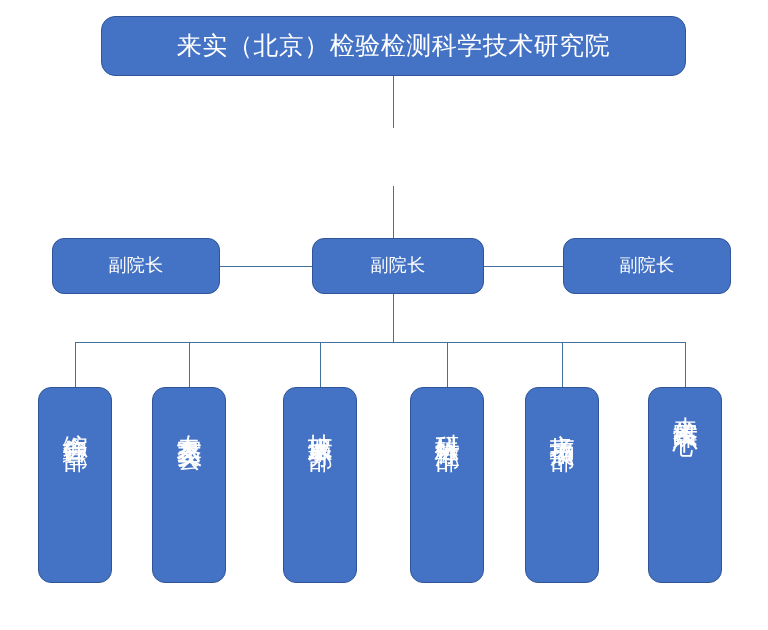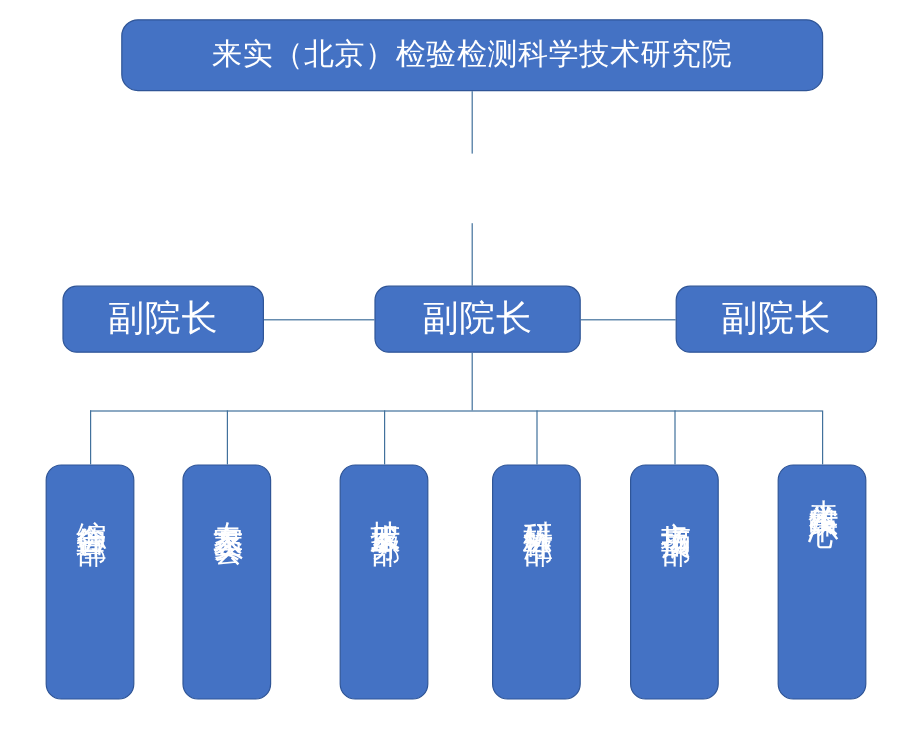--- a/index.html
+++ b/index.html
@@ -42,21 +42,21 @@
     left: 312px;
     top: 128px;
     width: 172px;
     height: 58px;
     font-size: 24px;
   }
   .node.vice {
     top: 238px;
     width: 168px;
     height: 56px;
-    font-size: 30px;
+    font-size: 18px;
   }
   .node.vice.v-left   { left: 52px; }
   .node.vice.v-center { left: 312px; width: 172px; }
   .node.vice.v-right  { left: 563px; }
 
   .node.dept {
     top: 387px;
     width: 74px;
     height: 196px;
     border-radius: 13px;

